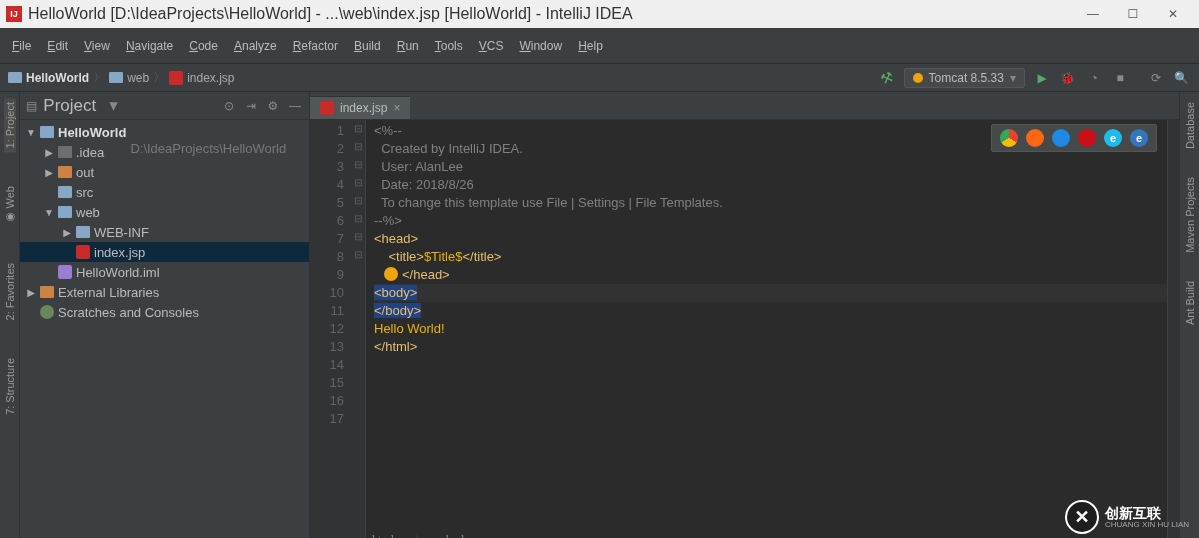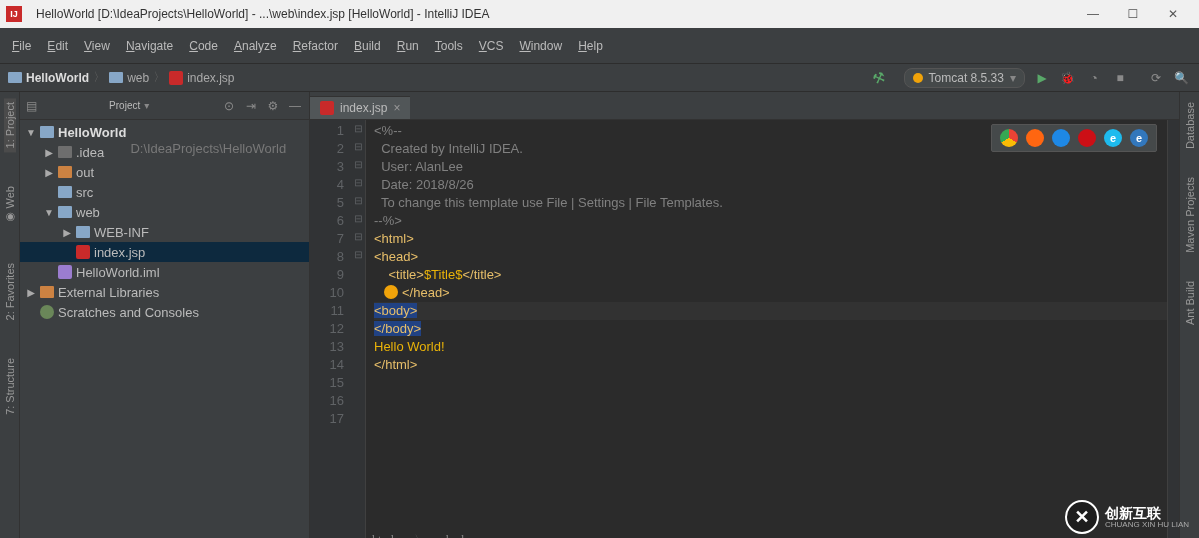--- a/index.html
+++ b/index.html
@@ -1,50 +1,50 @@
 <!DOCTYPE html>
 <html><head>
   <meta charset="utf-8">
   <style>
     * { margin: 0; padding: 0; box-sizing: border-box; font-family: "Segoe UI", Arial, sans-serif; }
     body { width: 1199px; height: 538px; background: #3c3f41; color: #bbbbbb; overflow: hidden; font-size: 12px; }
     
     .titlebar { height: 28px; background: #f0f0f0; display: flex; align-items: center; padding: 0 6px; color: #333; }
     .titlebar-icon { width: 16px; height: 16px; background: #c92a2a; margin-right: 6px; display:flex; align-items:center; justify-content:center; color:#fff; font-size:9px; font-weight:bold; }
-    .titlebar-text { flex: 1; font-size: 12px; margin-left: 8px; }
+    .titlebar-text { flex: 1; font-size: 16px; }
     .win-btn { width: 40px; height: 28px; display: flex; align-items: center; justify-content: center; color: #555; }
     
     .menubar { height: 36px; background: #3c3f41; display: flex; align-items: center; padding: 0 4px; border-bottom: 1px solid #2d2d2d; }
     .menu-item { padding: 2px 8px; color: #bbbbbb; font-size: 12px; }
     .menu-item u { text-decoration: underline; }
     
     .toolbar { height: 28px; background: #3c3f41; display: flex; align-items: center; padding: 0 8px; border-bottom: 1px solid #2d2d2d; }
     .breadcrumb { display: flex; align-items: center; gap: 4px; flex: 1; }
     .bc-item { display: flex; align-items: center; gap: 4px; font-size: 12px; color: #aaa; }
     .bc-sep { color: #666; }
     .folder-icon { width: 14px; height: 11px; background: #87a7c7; display: inline-block; border-radius: 1px; }
     .jsp-icon { width: 14px; height: 14px; background: #c92a2a; display: inline-block; border-radius: 2px; }
     .toolbar-right { display: flex; align-items: center; gap: 8px; }
-    .run-config { border: 1px solid #555; padding: 2px 8px; display: flex; align-items: center; gap: 6px; font-size: 12px; background: #45494a; border-radius: 8px; margin-left: 8px;}
+    .run-config { border: 1px solid #555; padding: 2px 8px; display: flex; align-items: center; gap: 6px; font-size: 12px; background: #45494a; border-radius: 2px;}
     .tomcat-dot { width: 10px; height: 10px; background: #f0a30a; border-radius: 50%; }
     .tbtn { width: 18px; height: 18px; display:flex; align-items:center; justify-content:center; }
     .play { color: #59a869 !important; }
     .bug { color: #59a869; }
     .gray-ico { color: #8a8a8a; }
     .hammer { color: #59a869; transform: rotate(-20deg); font-size:14px;}
     
     .main { display: flex; height: 458px; }
     
     .left-gutter { width: 20px; background: #3c3f41; border-right: 1px solid #323232; display: flex; flex-direction: column; align-items: center; padding-top: 6px; gap: 30px; }
     .gutter-label { writing-mode: vertical-rl; transform: rotate(180deg); font-size: 11px; color: #999; display:flex; align-items:center; gap:4px; padding:4px 0;}
     .gutter-label.selected { background: #4b4b4b; }
     
     .project-panel { width: 290px; background: #3c3f41; border-right: 1px solid #323232; display: flex; flex-direction: column; }
     .panel-header { height: 28px; display: flex; align-items: center; padding: 0 6px; border-bottom: 1px solid #323232; gap: 6px; }
-    .panel-header .title { font-size: 10px; flex: 1; display:flex; align-items:center; gap:4px;justify-content:center;}
+    .panel-header .title { font-size: 17px; flex: 1; display:flex; align-items:center; gap:13px;}
     .panel-btn { width: 16px; height: 16px; display:flex; align-items:center; justify-content:center; color: #8a8a8a; font-size:12px;}
     
     .tree { flex: 1; overflow: auto; padding: 2px 0; font-size: 13px; }
     .tree-row { display: flex; align-items: center; height: 20px; padding-left: 4px; gap: 4px; white-space: nowrap;}
     .tree-row.selected { background: #0d293e; }
     .arr { width: 10px; text-align: center; color: #aaa; font-size: 10px; }
     .tree-icon { width: 14px; height: 12px; display: inline-block; background: #87a7c7; border-radius: 1px; }
     .tree-icon.orange { background: #cc8242; }
     .tree-icon.gray { background: #6e6e6e; }
     .tree-icon.jsp { background: #c92a2a; height:14px; border-radius:2px; }
@@ -269,21 +269,20 @@
           <div>⊟</div>
           <div></div>
         </div>
       <div class="code" id="code">
           <div><span class="comment">&lt;%--</span></div>
           <div><span class="comment">  Created by IntelliJ IDEA.</span></div>
           <div><span class="comment">  User: AlanLee</span></div>
           <div><span class="comment">  Date: 2018/8/26</span></div>
           <div><span class="comment">  To change this template use File | Settings | File Templates.</span></div>
           <div><span class="comment">--%&gt;</span></div>
-          <div><span class="tag">&lt;html&gt;</span></div>
           <div><span class="tag">&lt;head&gt;</span></div>
           <div>    <span class="tag">&lt;title&gt;</span><span class="txt">$Title$</span><span class="tag">&lt;/title&gt;</span></div>
           <div style="position: relative; margin-left: 28px;"><span class="bulb"></span><span class="tag">&lt;/head&gt;</span></div>
           <div class="hl-line"><span class="caret-box"><span class="tag">&lt;body&gt;</span></span></div>
           <div><span class="caret-box"><span class="tag">&lt;/body&gt;</span></span></div>
           <div><span class="txt">Hello World!</span></div>
           <div><span class="tag">&lt;/html&gt;</span></div>
           <div>&nbsp;</div>
         </div>
       <div class="minimap"></div>

